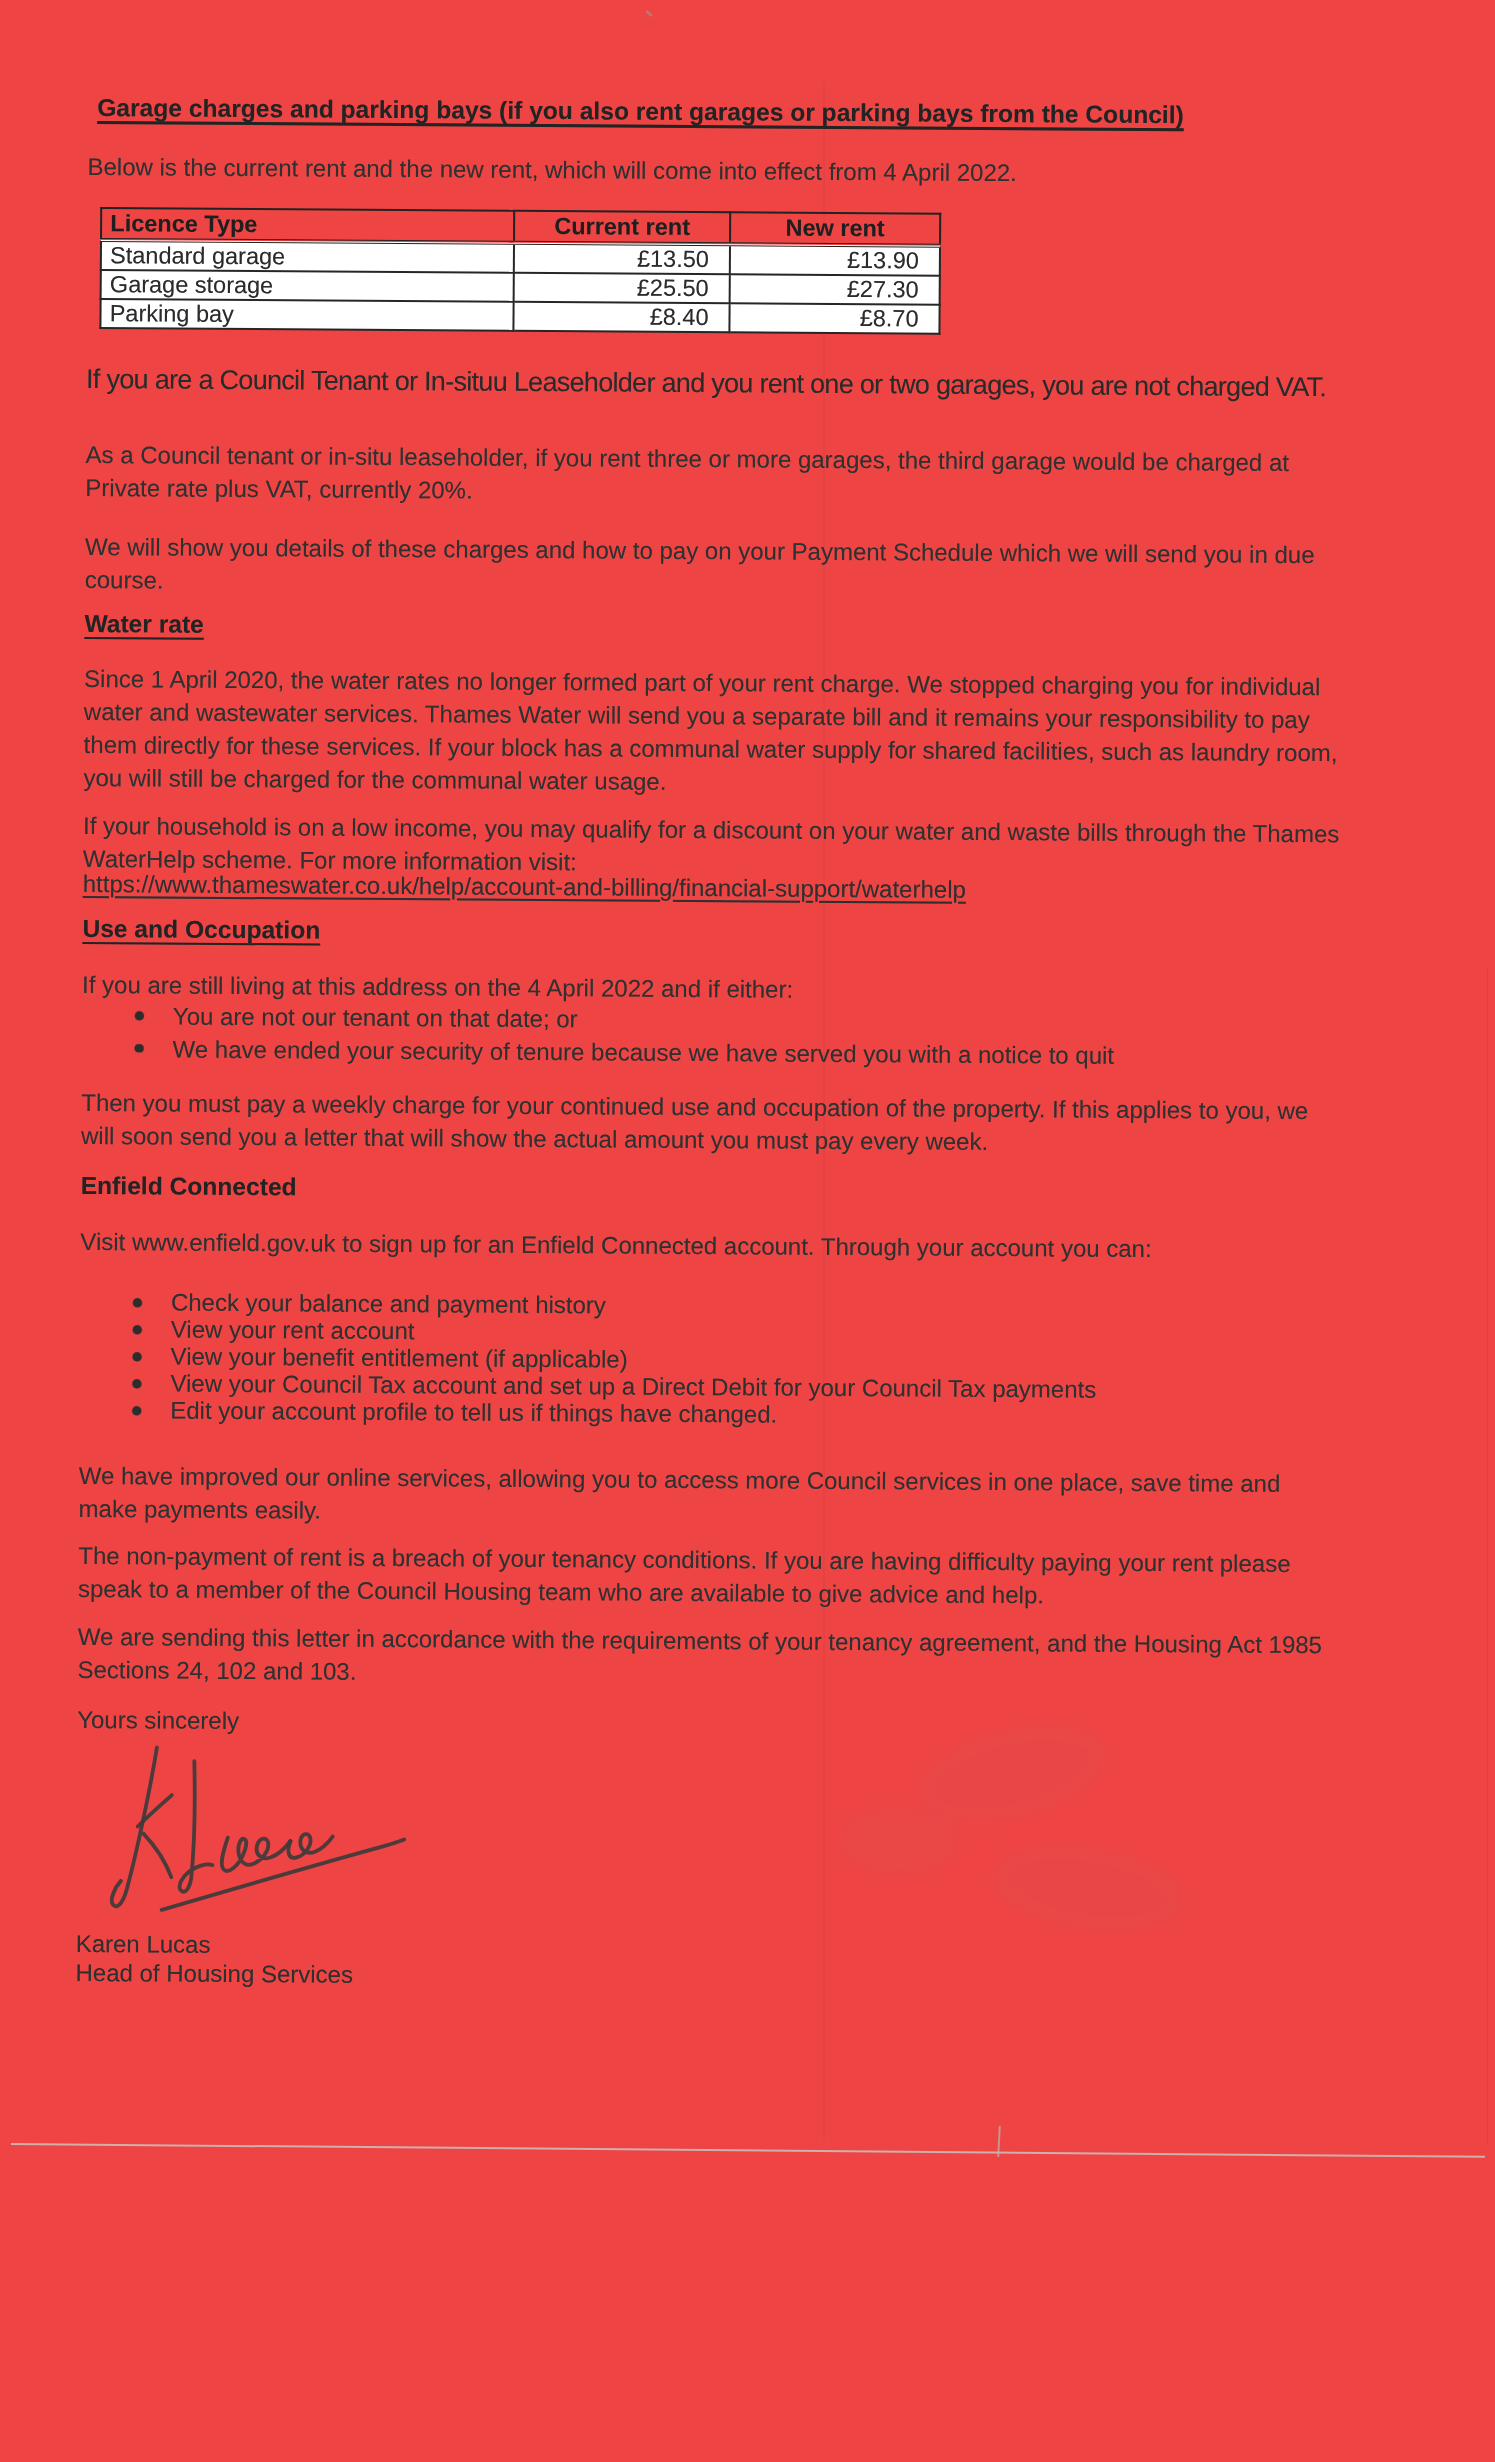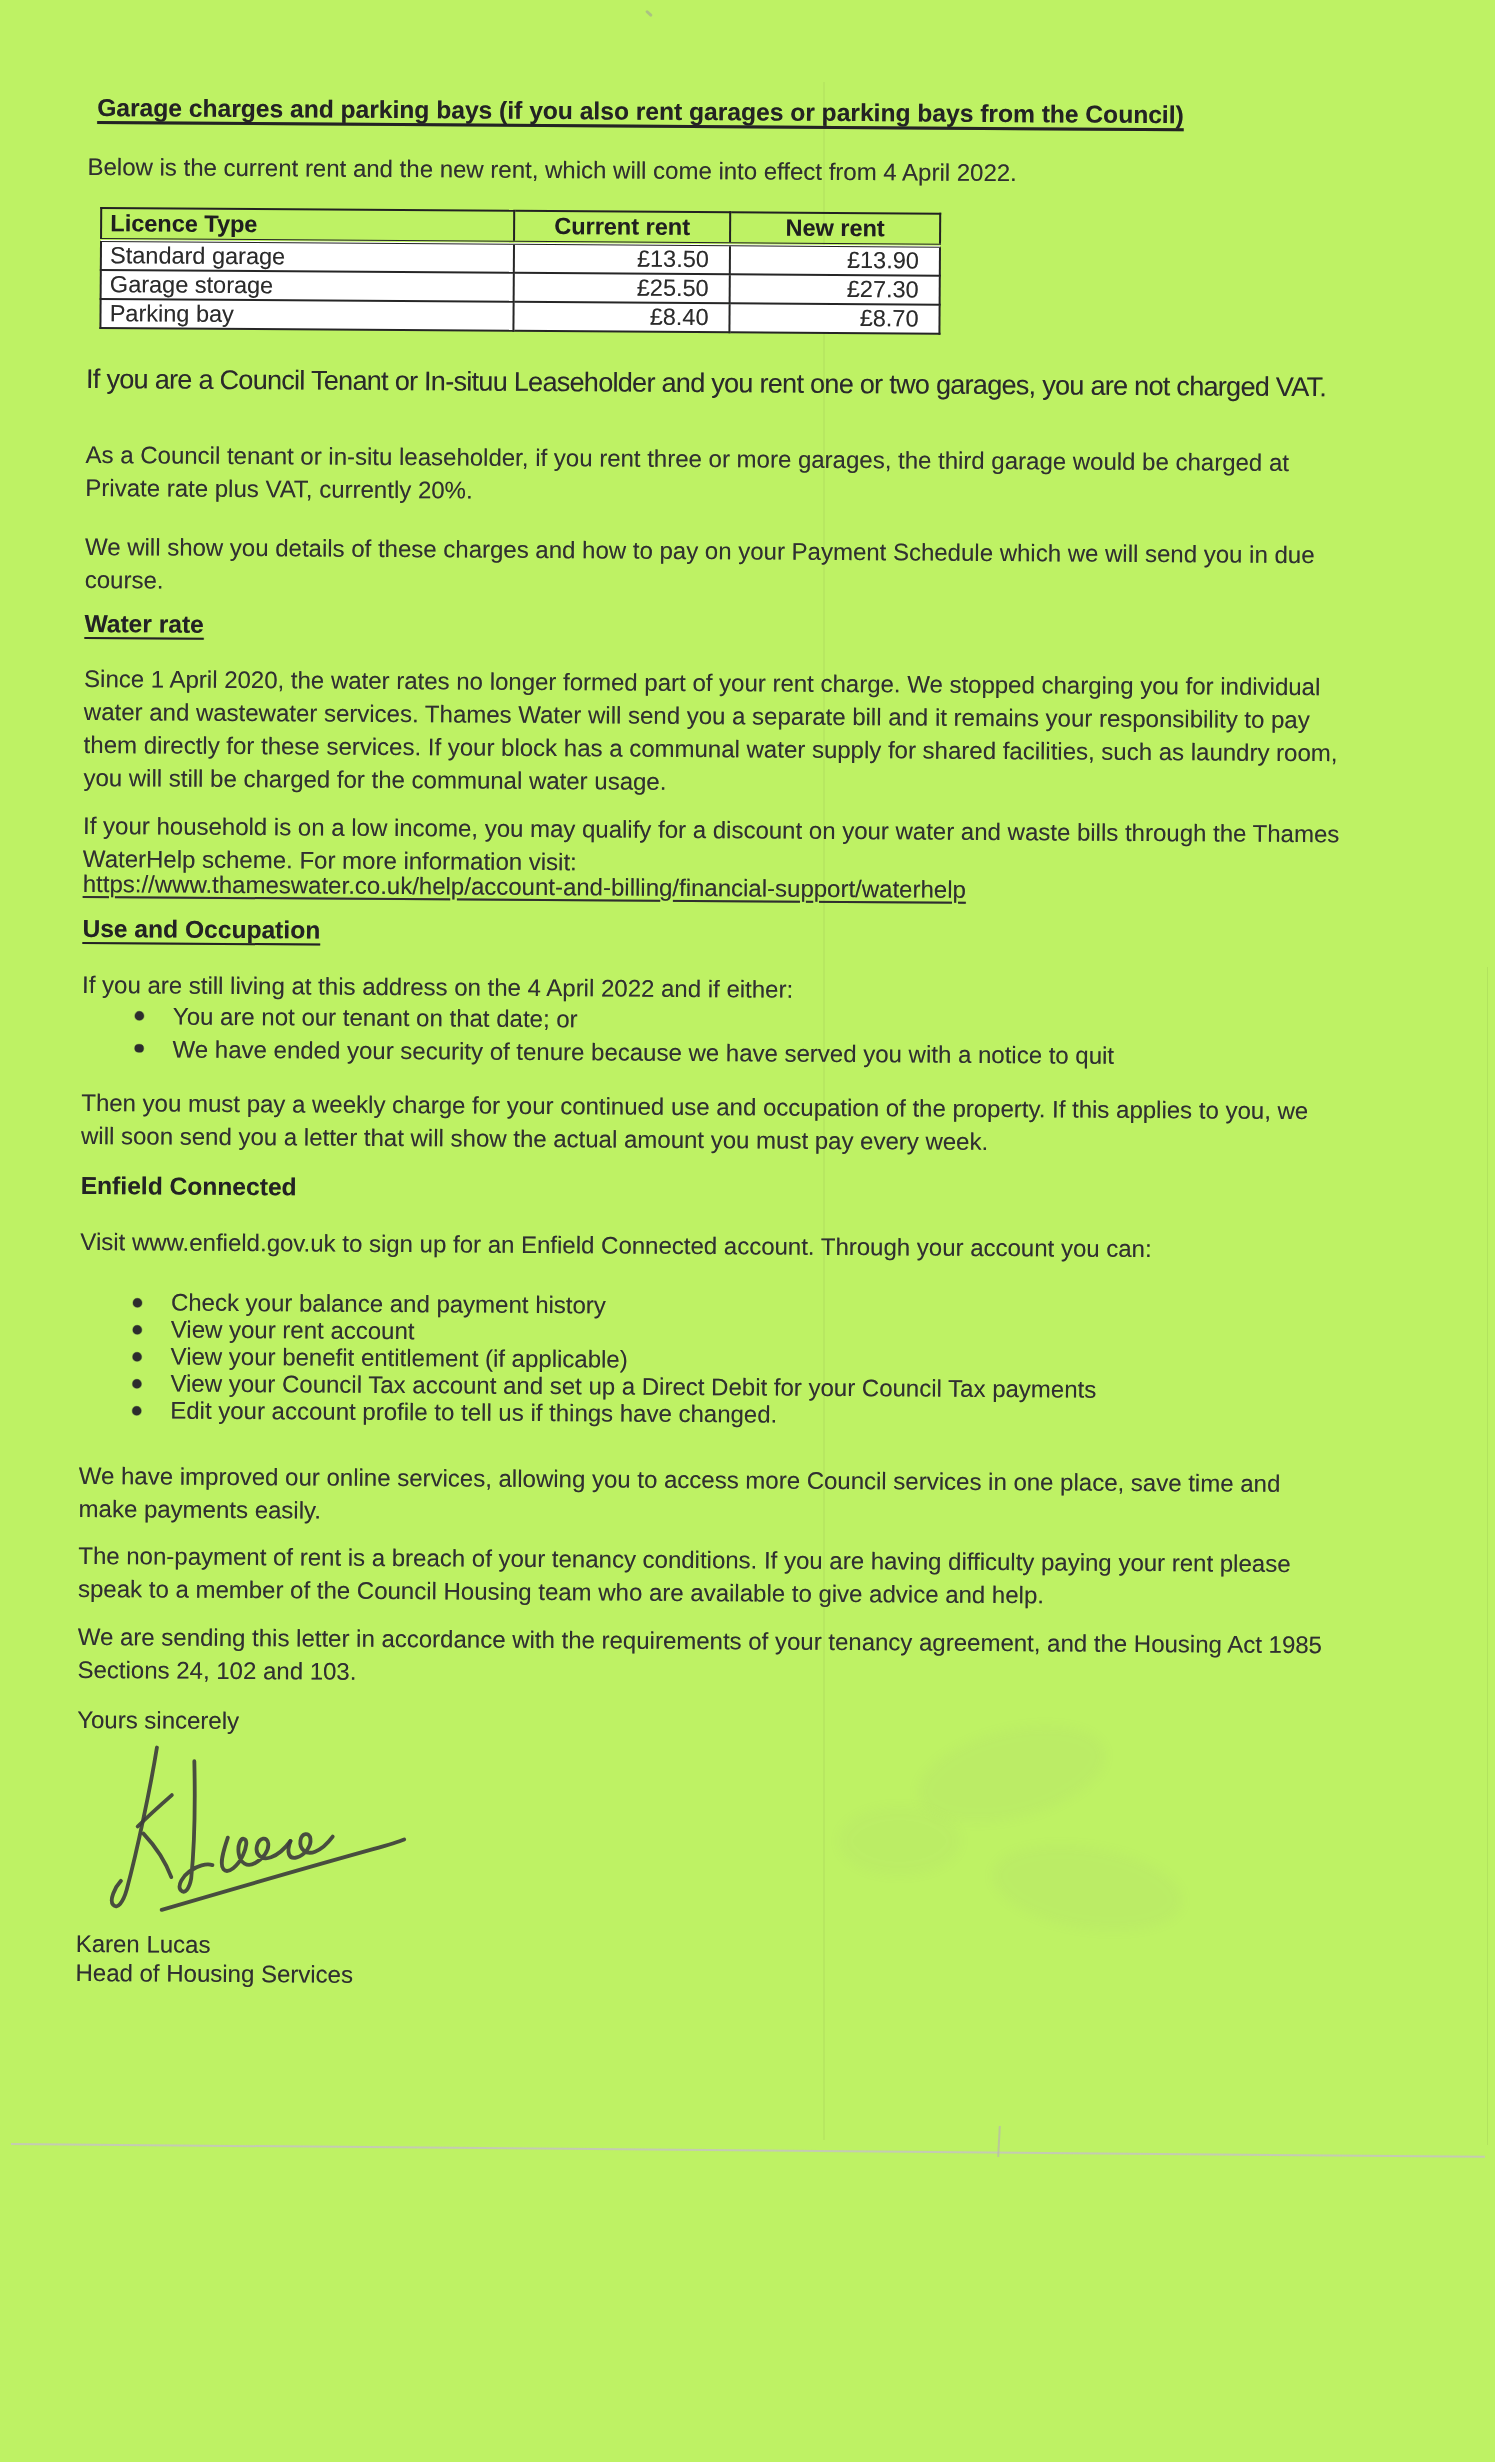--- a/index.html
+++ b/index.html
@@ -1,19 +1,19 @@
 <!DOCTYPE html>
 <html style="font-size:9.4px"><head>
 <meta charset="utf-8">
 <style>
   html,body{margin:0;padding:0;background:#ffffff;}
   .page{
     position:relative;
     width:1495px;height:2462px;
-    background:#bef264;
+    background:#ef4444;
     overflow:hidden;
     font-family:"Liberation Sans","DejaVu Sans",sans-serif;
     color:#2e2e2e;
   }
   
   .letter{
     position:absolute;left:88px;top:93px;width:1348px;
     transform:rotate(0.38deg);transform-origin:0 0;
     text-shadow:0 0 0.6px rgba(70,70,70,0.45);
   }

